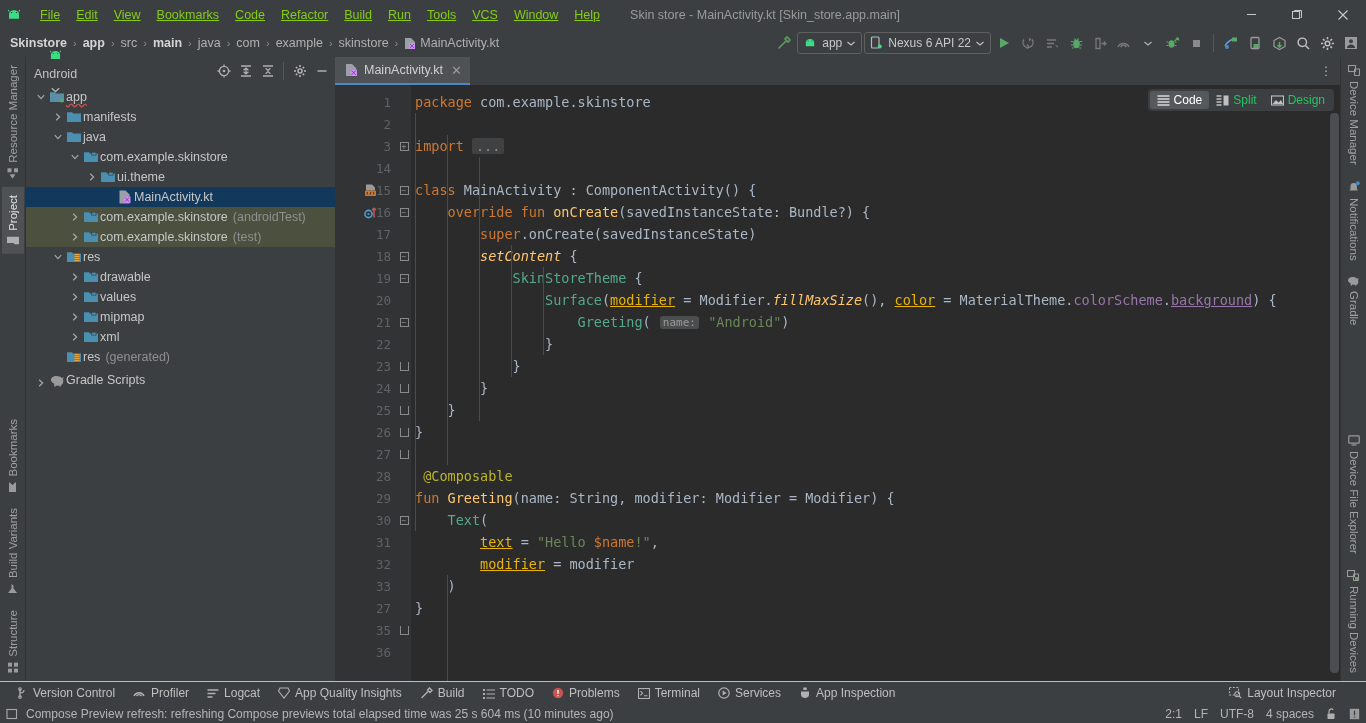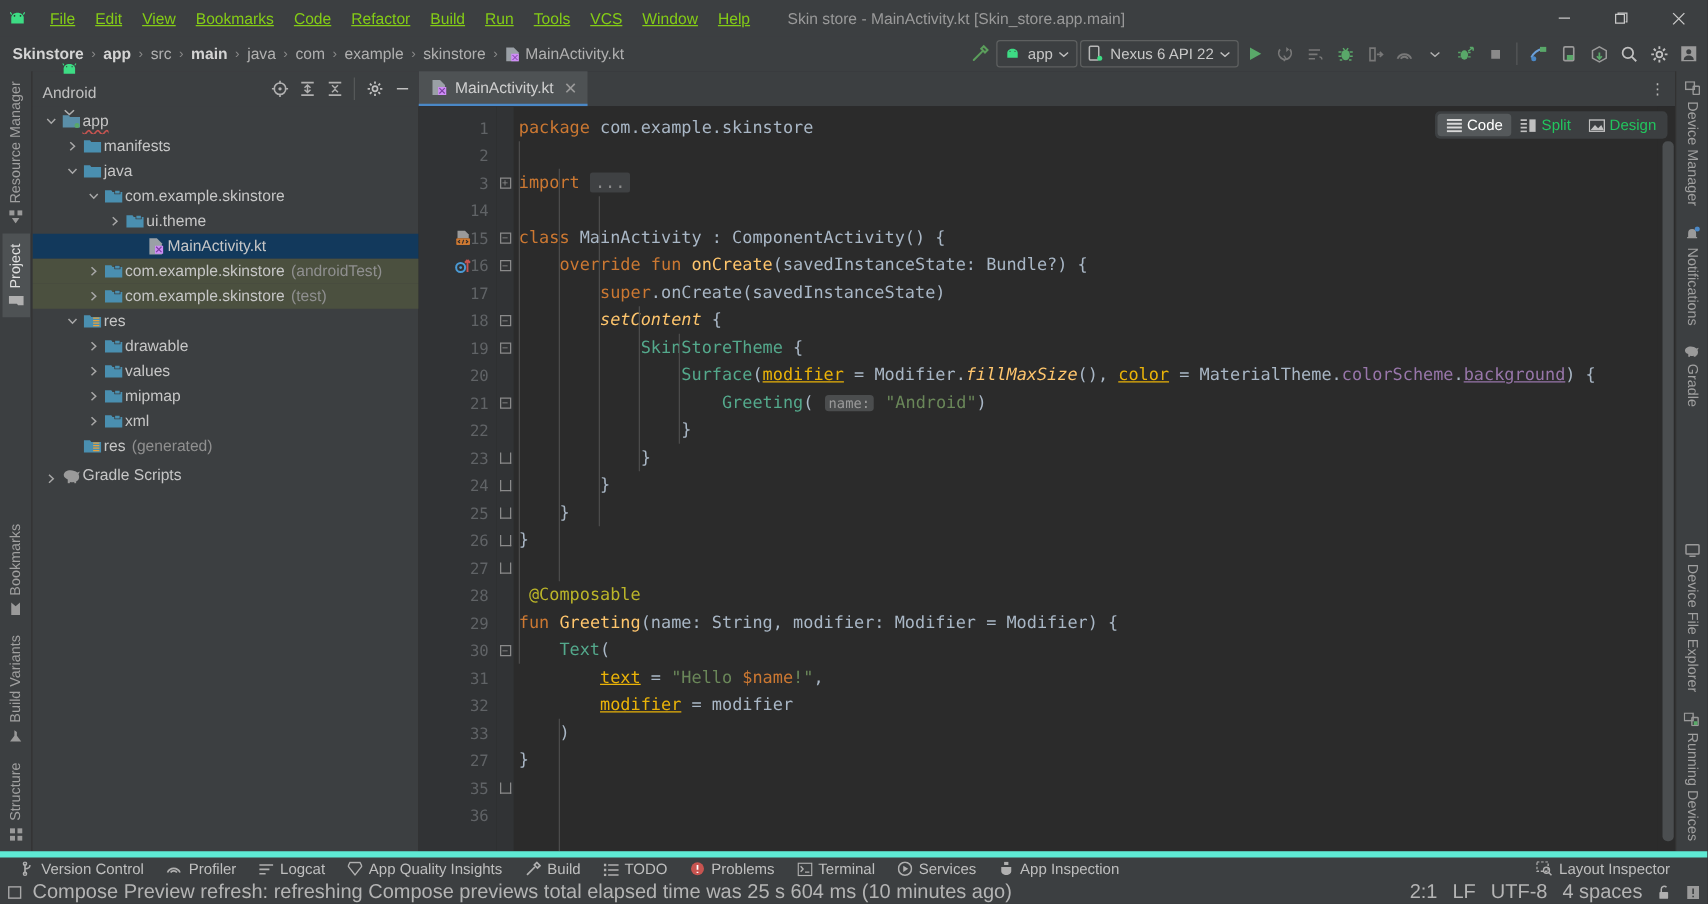--- a/index.html
+++ b/index.html
@@ -162,31 +162,31 @@
   
   .markerbar {
     position: absolute; right: 0; top: 0; bottom: 0; width: 14px; background: #2b2b2b;
   }
   .insp-ok { position: absolute; right: 18px; top: 9px; color: #5a9b4e; font-size: 13px; }
   .scrollthumb { position: absolute; right: 1px; top: 28px; width: 9px; height: 560px; background: #4b4e50; border-radius: 4px; }
 
   
   .toolwin-bar {
     height: 23px; flex: 0 0 23px; background: #3c3f41; display: flex; align-items: center;
-    padding: 0 8px; gap: 0; position: relative; border-top: 5px solid #5eead4;
+    padding: 0 8px; gap: 0; position: relative; border-top: 1px solid #5eead4;
   }
   .tw {
     display: flex; align-items: center; gap: 5px; padding: 2px 9px; color: #bfbfbf; font-size: 12px;
     border-radius: 3px; white-space: nowrap;
   }
   .tw-right { position: absolute; right: 21px; display: flex; align-items: center; }
 
   .statusbar {
     height: 19px; flex: 0 0 19px; background: #3c3f41; display: flex; align-items: center;
-    padding: 0 6px; position: relative; font-size: 16px; color: #b4b4b4;
+    padding: 0 6px; position: relative; font-size: 12px; color: #b4b4b4;
   }
   .status-msg { margin-left: 8px; white-space: nowrap; }
   .status-right { position: absolute; right: 6px; display: flex; align-items: center; gap: 12px; }
 
   svg { display: block; }
 </style>
 </head>
 <body>
 
 <div id="app">

